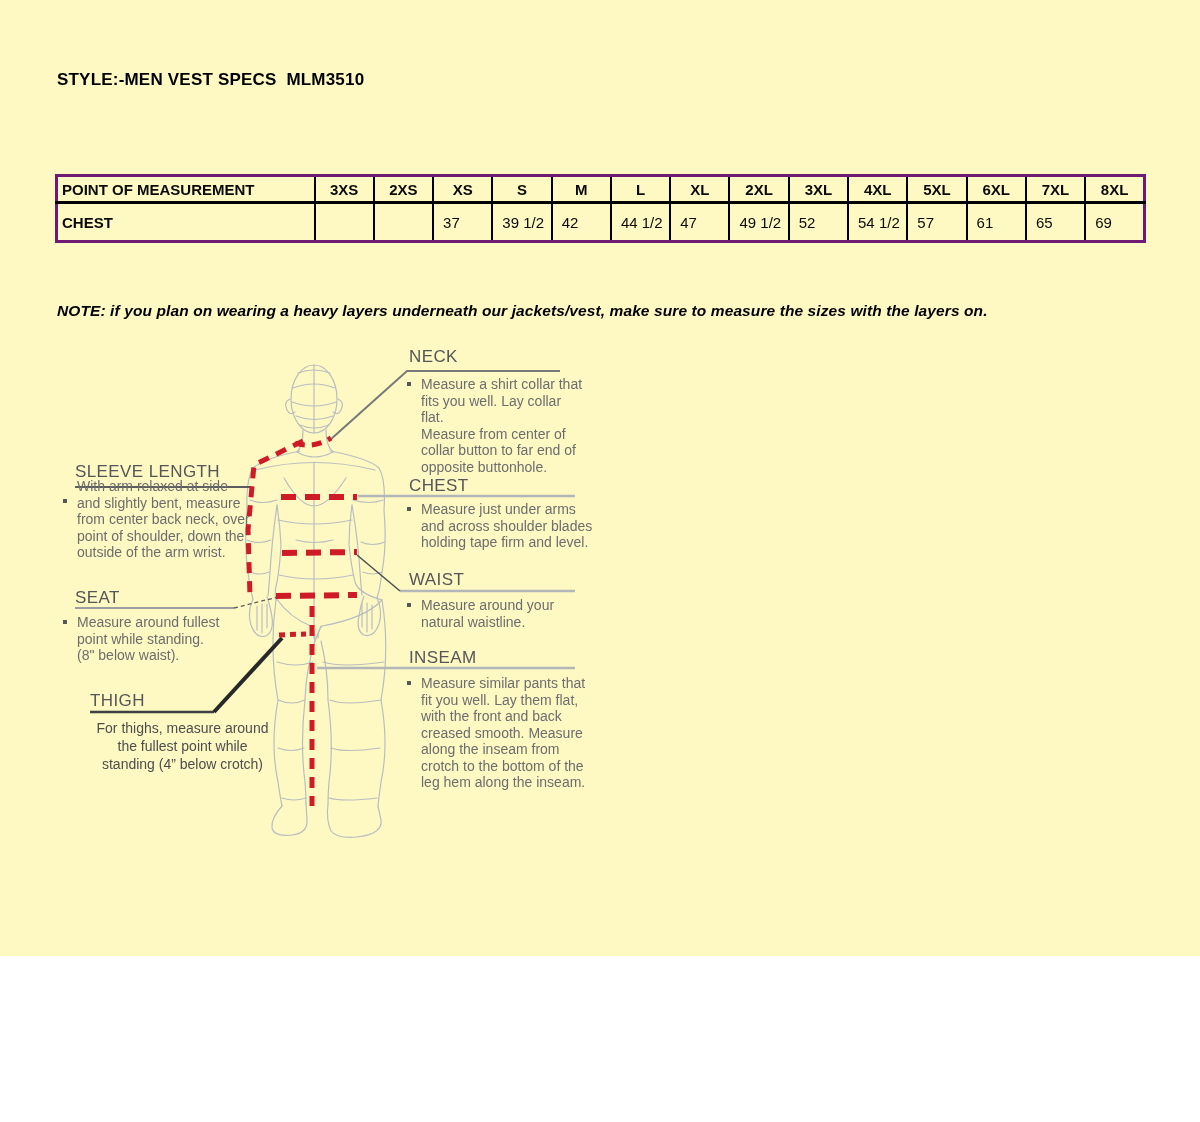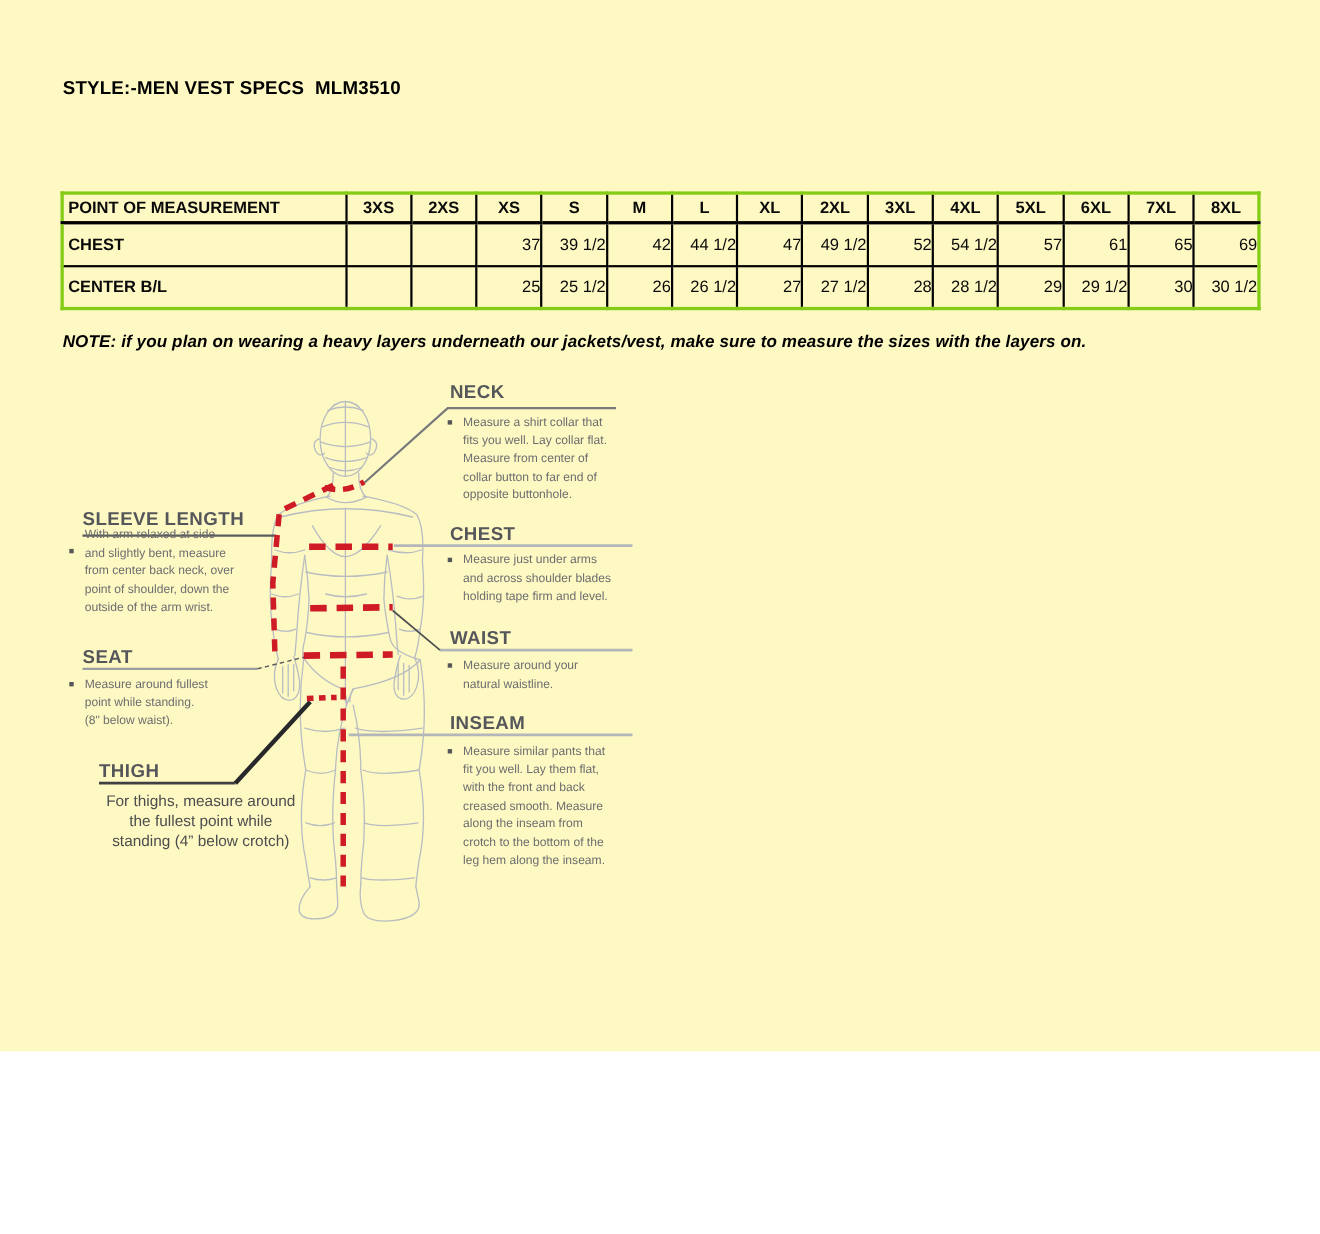--- a/index.html
+++ b/index.html
@@ -22,49 +22,49 @@
   }
   .note{
     position:absolute;left:57px;top:302px;
     font-size:15.5px;font-weight:bold;color:var(--ink);
     letter-spacing:0.1px;white-space:pre;font-style:italic;
   }
 
   table.size-chart{
     position:absolute;left:55px;top:174px;width:1091px;
     border-collapse:collapse;table-layout:fixed;
-    border:3px solid #84cc16;
+    border:3px solid #701a75;
   }
   table.size-chart th, table.size-chart td{
     border:2px solid #000;
     font-size:15px;color:#0a0a0a;
     overflow:hidden;white-space:nowrap;
   }
   table.size-chart thead th{
     font-weight:bold;height:27px;padding:1px 2px;
     border-bottom:3px solid #000;
   }
   table.size-chart thead th.poml{text-align:left;padding-left:4px;}
   table.size-chart tbody th.rowlabel{
     font-weight:bold;text-align:left;padding-left:4px;height:39px;
   }
   table.size-chart tbody td{
-    font-weight:normal;text-align:right;padding-left:9px;height:39px;
+    font-weight:normal;text-align:left;padding-left:9px;height:39px;
   }
 
   svg.diagram-lines{position:absolute;left:0;top:0;pointer-events:none;}
 
   .sec-heading{
     position:absolute;
     font-size:17px;color:var(--head-gray);
-    letter-spacing:0.4px;font-weight:700;white-space:pre;text-align:right;
+    letter-spacing:0.4px;font-weight:400;white-space:pre;text-align:right;
   }
   .sec-text{
     position:absolute;
-    font-size:11px;line-height:16.5px;color:var(--body-gray);
+    font-size:14px;line-height:16.5px;color:var(--body-gray);
     white-space:pre-line;
   }
   .sec-text.thigh{
     font-size:14px;line-height:18px;color:#4c4d4f;text-align:center;
   }
   .bullet-sq{
     position:absolute;width:4px;height:4px;background:#565759;
   }
 </style>
 </head>
@@ -108,37 +108,20 @@
           <td>44 1/2</td>
           <td>47</td>
           <td>49 1/2</td>
           <td>52</td>
           <td>54 1/2</td>
           <td>57</td>
           <td>61</td>
           <td>65</td>
           <td>69</td>
         </tr>
-        <tr>
-          <th class="rowlabel">CENTER B/L</th>
-          <td></td>
-          <td></td>
-          <td>25</td>
-          <td>25 1/2</td>
-          <td>26</td>
-          <td>26 1/2</td>
-          <td>27</td>
-          <td>27 1/2</td>
-          <td>28</td>
-          <td>28 1/2</td>
-          <td>29</td>
-          <td>29 1/2</td>
-          <td>30</td>
-          <td>30 1/2</td>
-        </tr>
       </tbody>
   </table>
 
   <div class="note">NOTE: if you plan on wearing a heavy layers underneath our jackets/vest, make sure to measure the sizes with the layers on.</div>
 
   <svg class="diagram-lines" width="1200" height="1122" viewBox="0 0 1200 1122">
 
     <g stroke="#b9bdc1" fill="none" stroke-width="1.2" stroke-linecap="round">
 
       <ellipse cx="314" cy="399" rx="23" ry="34"></ellipse>

